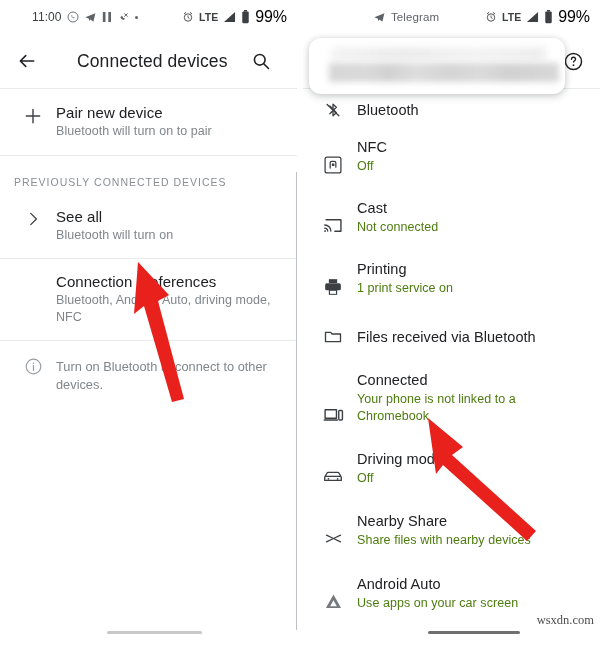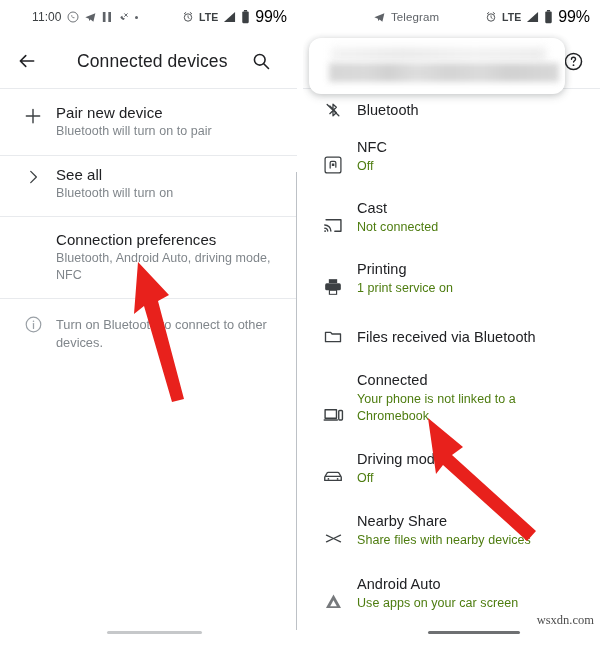--- a/index.html
+++ b/index.html
@@ -331,20 +331,21 @@
           <path d="M12 4v16M4 12h16" stroke="#3c4043" stroke-width="1.7" stroke-linecap="round"></path>
         </svg>
     </div>
     <div class="row-text">
       <div class="row-title">Pair new device</div>
       <div class="row-sub">Bluetooth will turn on to pair</div>
     </div>
   </div>
   <div class="divider-full"></div>
 
+  <div class="section-header">PREVIOUSLY CONNECTED DEVICES</div>
 
   <div class="row" style="padding-top:10px;padding-bottom:14px;">
     <div class="row-lead">
       <svg width="18" height="18" viewBox="0 0 24 24">
           <path d="M9 4.5 16.5 12 9 19.5" stroke="#3c4043" stroke-width="1.7" fill="none" stroke-linecap="round" stroke-linejoin="round"></path>
         </svg>
     </div>
     <div class="row-text">
       <div class="row-title">See all</div>
       <div class="row-sub">Bluetooth will turn on</div>

